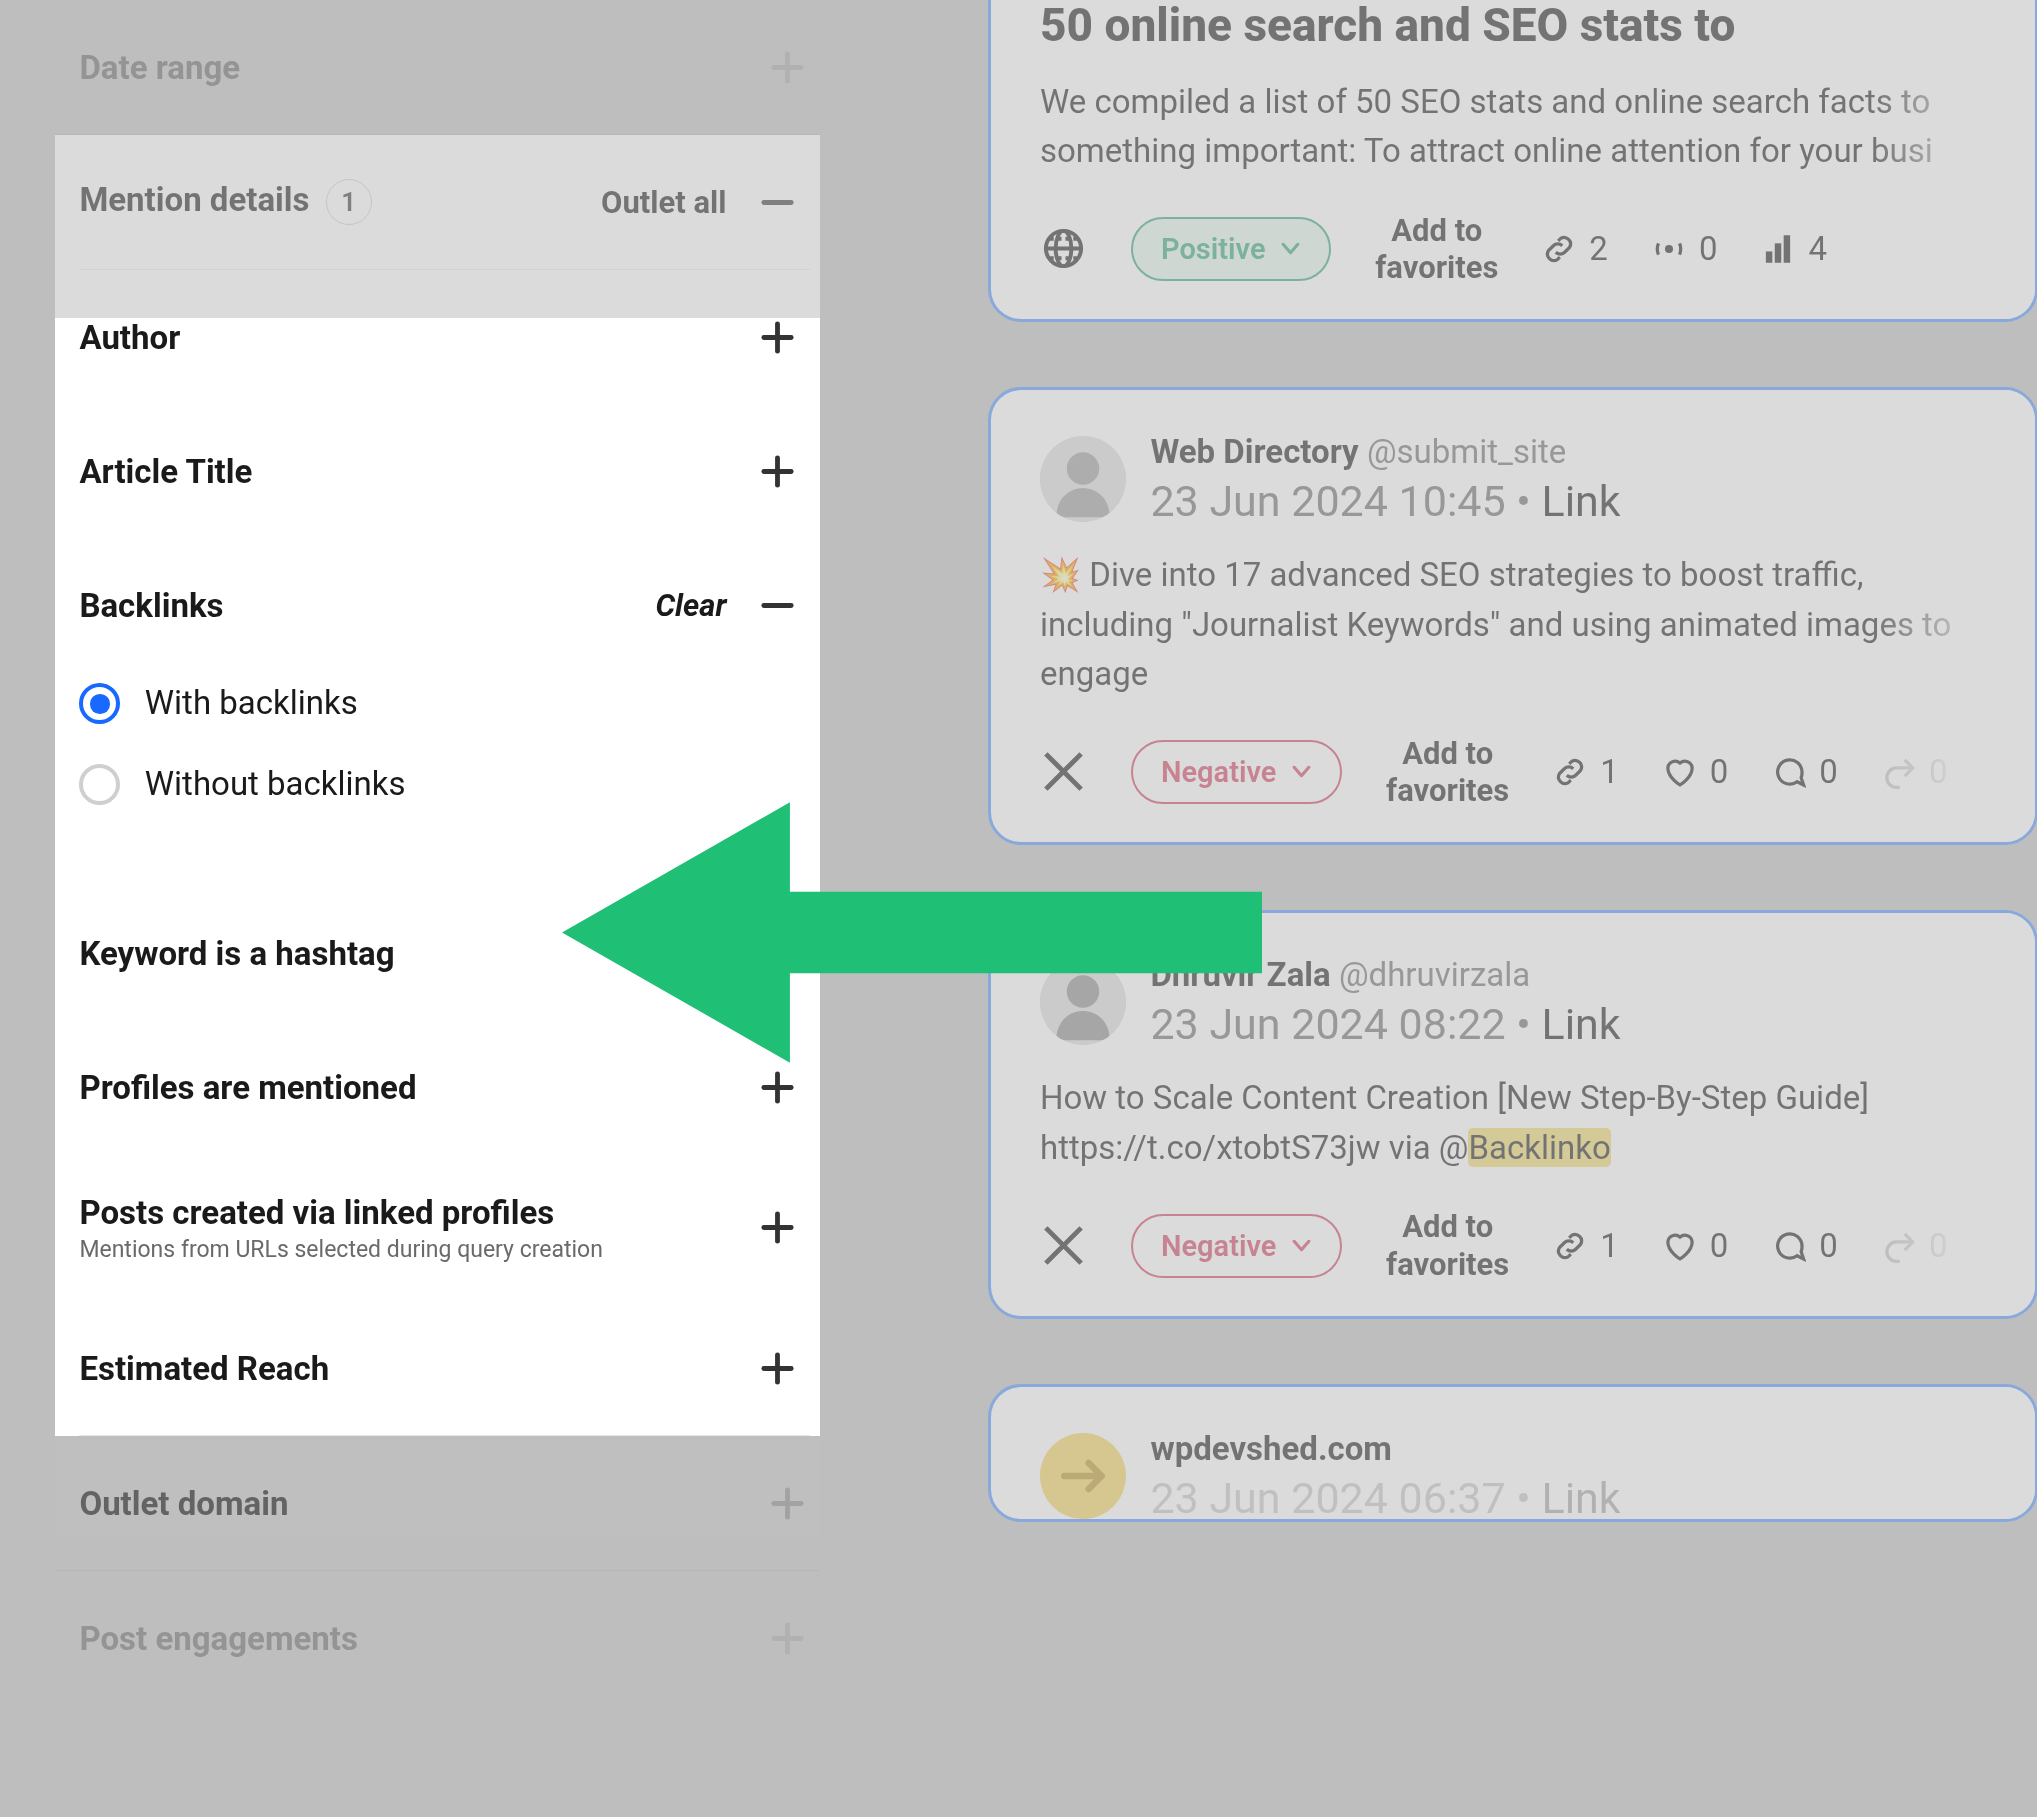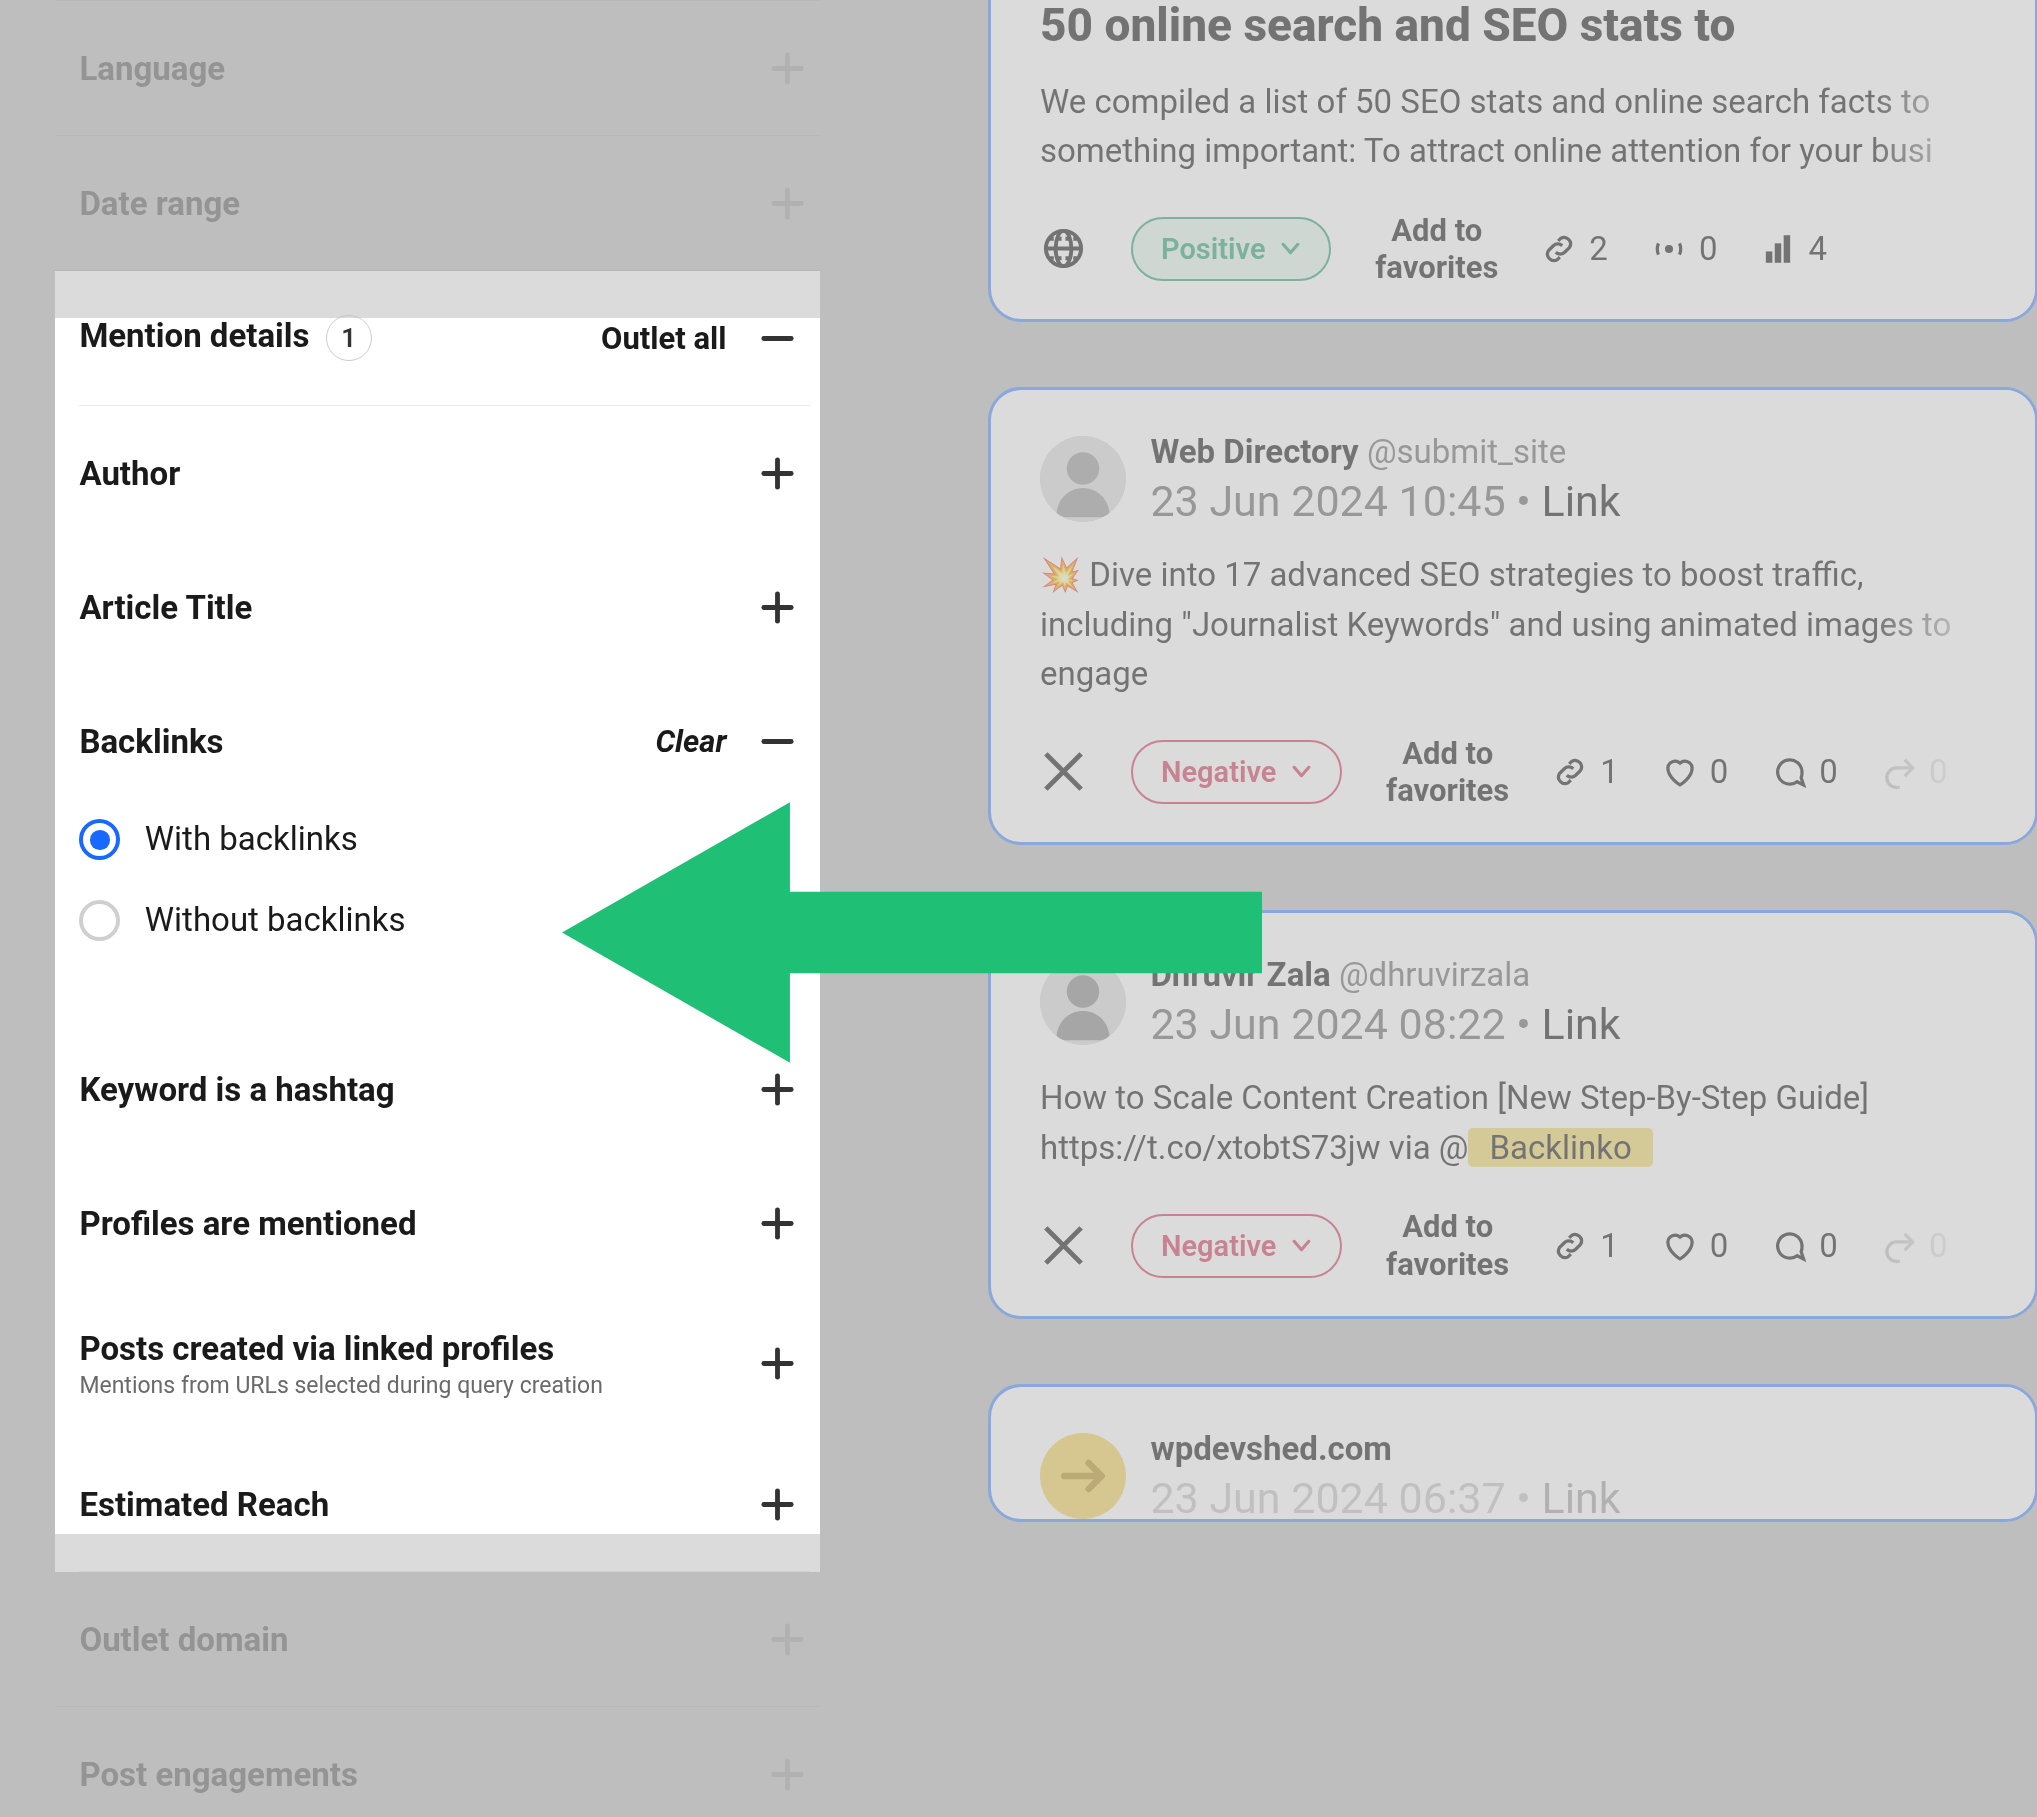--- a/index.html
+++ b/index.html
@@ -33,21 +33,21 @@
 .card.top{border-top-left-radius:0;border-top-right-radius:0;border-top:0;padding-top:0;margin-top:-9.8px;}
 .card-title{font-size:46px;font-weight:800;color:#1a1a1a;margin:0 0 24.4px;white-space:nowrap;overflow:hidden;}
 .card-desc{font-size:33px;line-height:1.5;color:#1a1a1a;margin:0 0 36px;}
 .card-header{display:flex;align-items:center;gap:24.4px;margin-bottom:24.4px;}
 .avatar{width:86px;height:86px;border-radius:50%;background:#ccc;flex:none;overflow:hidden;display:flex;align-items:center;justify-content:center;}
 .author-line{font-size:33px;}
 .author-line .name{font-weight:700;color:#1a1a1a;}
 .author-line .handle{color:#6a6a6a;}
 .meta-line{font-size:43px;color:#6a6a6a;margin-top:4.9px;}
 .meta-line .type{color:#1a1a1a;}
-.hl-word{background:#f0d96a;padding:0 21px;border-radius:4.9px;}
+.hl-word{background:#f0d96a;padding:0 0;border-radius:4.9px;}
 .footer-row{display:flex;align-items:center;gap:44px;white-space:nowrap;}
 .src-icon{width:47px;height:47px;display:flex;align-items:center;justify-content:center;flex:none;}
 .pill{display:flex;align-items:center;gap:14.7px;height:60px;border-radius:33px;padding:0 28px;font-size:29px;font-weight:600;}
 .pill.positive{border:2.4px solid #2fa27a;color:#2fa27a;background:#e2f5ec;}
 .pill.negative{border:2.4px solid #d23d5b;color:#d23d5b;background:#fff;}
 .pill svg{width:21px;height:21px;}
 .fav{font-size:31px;font-weight:700;color:#1a1a1a;line-height:1.2;text-align:center;}
 .stat{display:flex;align-items:center;gap:13px;font-size:33px;color:#1a1a1a;}
 .stat svg{width:34px;height:34px;}
 .fade-right{position:absolute;top:0;right:0;bottom:0;width:163px;background:linear-gradient(to right,rgba(255,255,255,0),#fff 75%);pointer-events:none;}
@@ -57,29 +57,20 @@
 
 .card.preview{padding-bottom:0;}
 </style>
 </head>
 <body>
 
 <div class="canvas">
 
 <div class="sidebar">
 
-  <div class="filter-row" style="border-top:1.6px solid #b0b0b0;">
-    <span class="filter-label">Language</span>
-    <span class="icon-btn">
-          <svg class="plus-dim" viewBox="0 0 46 46">
-            <line x1="23" y1="6" x2="23" y2="40"></line>
-            <line x1="6" y1="23" x2="40" y2="23"></line>
-          </svg>
-        </span>
-  </div>
 
   <div class="filter-row">
     <span class="filter-label">Date range</span>
     <span class="icon-btn">
           <svg class="plus-dim" viewBox="0 0 46 46">
             <line x1="23" y1="6" x2="23" y2="40"></line>
             <line x1="6" y1="23" x2="40" y2="23"></line>
           </svg>
         </span>
   </div>

